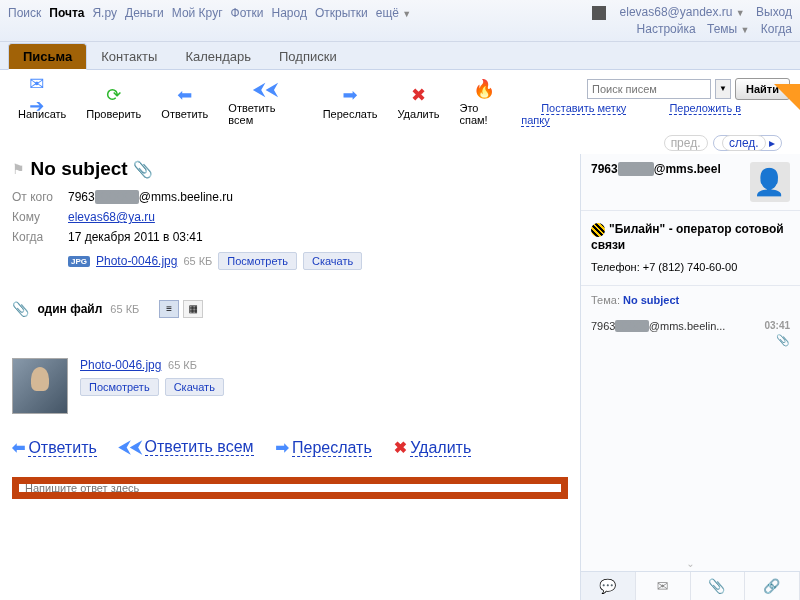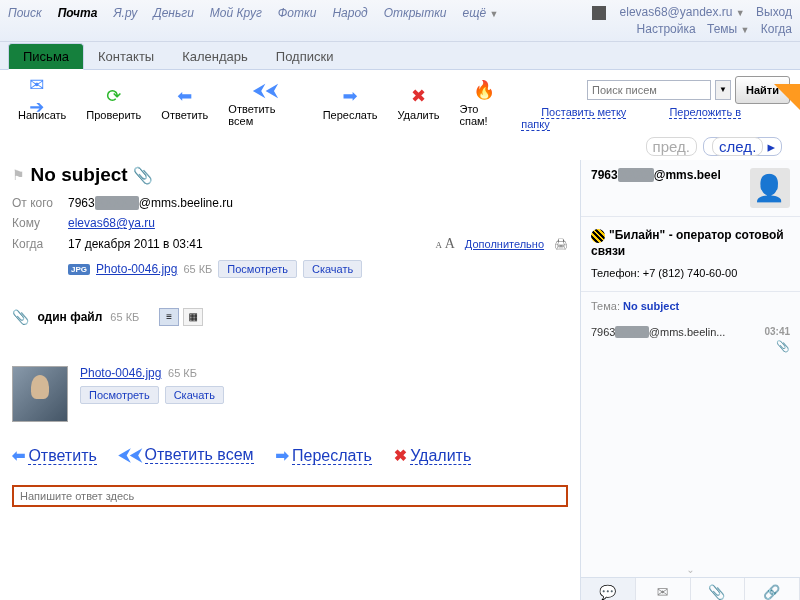--- a/index.html
+++ b/index.html
@@ -1,48 +1,48 @@
 <!DOCTYPE html>
 <html><head>
 <meta charset="utf-8">
 <style>
 * { margin: 0; padding: 0; box-sizing: border-box; }
 body { font-family: Arial, sans-serif; font-size: 12px; color: #000; background: #fff; width: 800px; height: 600px; overflow: hidden; }
 a { color: #1a3dc1; text-decoration: underline; cursor: pointer; }
 
 
 .top-nav { background: linear-gradient(#f5f7fb, #e8eef8); padding: 4px 8px; border-bottom: 1px solid #d0d8e8; display: flex; justify-content: space-between; align-items: flex-start; height: 42px; }
-.top-nav-left { display: flex; gap: 16px; padding-top: 2px; font-style: italic; }
+.top-nav-left { display: flex; gap: 8px; padding-top: 2px; }
 .top-nav-left a { color: #6b7ba8; text-decoration: none; font-size: 12px; }
 .top-nav-left a.active { color: #000; font-weight: bold; }
 .top-nav-right { text-align: right; font-size: 12px; line-height: 16px; }
 .top-nav-right a { color: #6b7ba8; text-decoration: none; margin-left: 8px; }
 .avatar-tiny { display: inline-block; width: 14px; height: 14px; background: #555; vertical-align: middle; margin-right: 2px; }
 .more-arrow { font-size: 9px; color: #888; }
 .corner-fold { position: absolute; top: 42px; right: 0; width: 0; height: 0; border-left: 26px solid transparent; border-top: 26px solid #ff9a1f; }
 
 
 .tabs-bar { background: #e8eef8; padding: 0 8px; display: flex; align-items: flex-end; height: 28px; border-bottom: 1px solid #c8d4ea; position: relative; }
 .tab { padding: 5px 14px; font-size: 13px; color: #555; cursor: pointer; }
-.tab.active { background: #15803d; border: 1px solid #c8d4ea; border-bottom: 1px solid #fff; border-radius: 4px 4px 0 0; margin-bottom: -1px; color: #000; }
+.tab.active { background: #a16207; border: 1px solid #c8d4ea; border-bottom: 1px solid #fff; border-radius: 4px 4px 0 0; margin-bottom: -1px; color: #000; font-weight: bold; }
 
 
 .toolbar { display: flex; align-items: center; padding: 6px 10px; gap: 4px; flex-wrap: nowrap; }
 .tool-btn { display: flex; flex-direction: column; align-items: center; gap: 2px; padding: 2px 8px; cursor: pointer; font-size: 11px; }
 .tool-icon { width: 26px; height: 22px; display: flex; align-items: center; justify-content: center; font-size: 18px; }
 .toolbar-right { margin-left: auto; display: flex; flex-direction: column; gap: 2px; align-items: flex-end; }
 .search-row { display: flex; gap: 4px; align-items: center; }
 .search-input { width: 124px; height: 20px; border: 1px solid #b0b8c8; padding: 0 4px; font-size: 11px; color: #888; }
 .search-drop { width: 16px; height: 20px; border: 1px solid #b0b8c8; background: #f0f0f0; font-size: 8px; text-align: center; line-height: 18px; cursor: pointer; }
-.find-btn { height: 28px; padding: 0 10px; border: 1px solid #999; background: linear-gradient(#fff,#e0e0e0); border-radius: 3px; font-size: 11px; font-weight: bold; cursor: pointer; }
+.find-btn { height: 22px; padding: 0 10px; border: 1px solid #999; background: linear-gradient(#fff,#e0e0e0); border-radius: 3px; font-size: 11px; font-weight: bold; cursor: pointer; }
 .label-links { font-size: 11px; }
 .label-links a { border-bottom: 1px dashed #1a3dc1; text-decoration: none; margin: 0 20px; }
 
 
-.nav-row { text-align: right; padding: 2px 18px 4px; font-size: 15px; color: #aaa; }
+.nav-row { text-align: right; padding: 2px 18px 4px; font-size: 12px; color: #aaa; }
 .nav-row span { border: 1px solid #d8d8d8; border-radius: 8px; padding: 0 6px; margin-left: 2px; }
 .nav-row .next { color: #1a3dc1; border-color: #b8c4e0; }
 
 
 .main { display: flex; height: calc(600px - 42px - 28px - 62px - 22px); }
 .msg-pane { flex: 1; padding: 4px 12px 8px; overflow-y: auto; }
 .side-pane { width: 220px; border-left: 1px solid #d8e0ec; background: #fafbfd; display: flex; flex-direction: column; }
 
 
 .subject-row { display: flex; align-items: center; gap: 6px; margin-bottom: 10px; }
@@ -72,21 +72,21 @@
 .thumb::after { content:""; position:absolute; left:18px; top:8px; width:18px; height:24px; background:#d4b896; border-radius: 50% 50% 30% 30%; }
 .file-info { font-size: 12px; }
 .file-info .fname { margin-bottom: 4px; }
 .file-btns { display: flex; gap: 6px; margin-top: 6px; }
 
 
 .msg-actions { display: flex; gap: 22px; margin: 24px 0 20px; font-size: 16px; }
 .msg-actions a { text-decoration: none; border-bottom: 1px dashed #1a3dc1; }
 .act-icon { margin-right: 3px; font-weight: bold; }
 
-.reply-box { width: 100%; height: 22px; border: 2px solid #c2410c; padding: 3px 6px; font-size: 11px; color: #999; }
+.reply-box { width: 100%; height: 22px; border: 7px solid #c2410c; padding: 3px 6px; font-size: 11px; color: #999; }
 
 
 .sp-head { padding: 8px 10px; display: flex; gap: 4px; align-items: flex-start; border-bottom: 1px solid #e4e8f0; }
 .sp-head .sender { font-size: 12px; font-weight: bold; flex: 1; overflow: hidden; white-space: nowrap; }
 .sp-avatar { width: 40px; height: 40px; background: #e4e4e4; border-radius: 3px; display: flex; align-items: center; justify-content: center; color: #bbb; font-size: 26px; }
 
 .sp-card { padding: 10px; border-bottom: 1px solid #e4e8f0; font-size: 11px; line-height: 16px; }
 .sp-card .bee { display: inline-block; width: 14px; height: 14px; background: repeating-linear-gradient(45deg,#000,#000 2px,#ffcc00 2px,#ffcc00 4px); border-radius: 50%; vertical-align: middle; margin-right: 4px; }
 .sp-card b { font-size: 12px; }
 
@@ -199,25 +199,20 @@
       <div class="hdr-label">От кого</div>
       <div>7963<span class="redact">XXXXX</span>@mms.beeline.ru</div>
     </div>
     <div class="hdr-row">
       <div class="hdr-label">Кому</div>
       <div><a>elevas68@ya.ru</a></div>
     </div>
     <div class="hdr-row">
       <div class="hdr-label">Когда</div>
       <div>17 декабря 2011 в 03:41</div>
-      <div class="hdr-extra">
-        <span class="font-sz"><span style="font-size:9px">A</span> <span style="font-size:14px">A</span></span>
-        <a>Дополнительно</a>
-        <span>🖨</span>
-      </div>
     </div>
     <div class="attach-inline">
       <span class="jpg-badge">JPG</span>
       <a>Photo-0046.jpg</a>
       <span class="attach-size">65 КБ</span>
       <span class="mini-btn">Посмотреть</span>
       <span class="mini-btn">Скачать</span>
     </div>
 
     <div class="files-sec">

